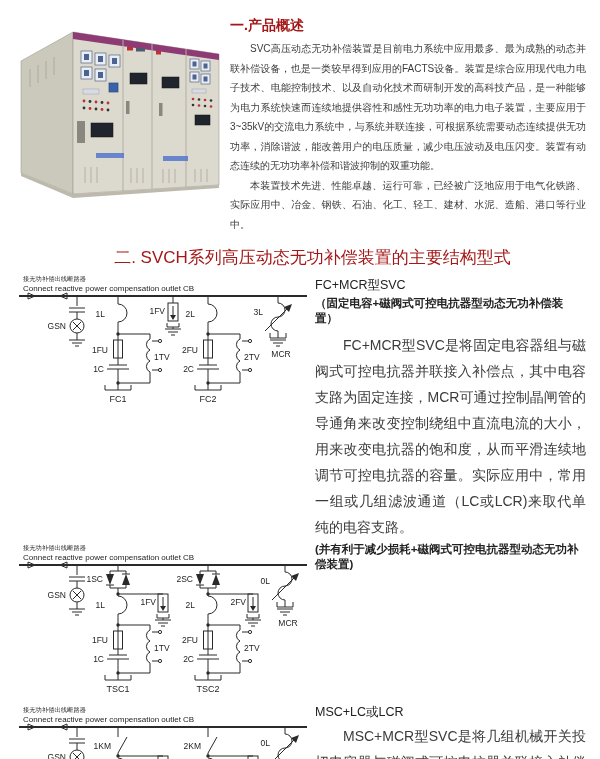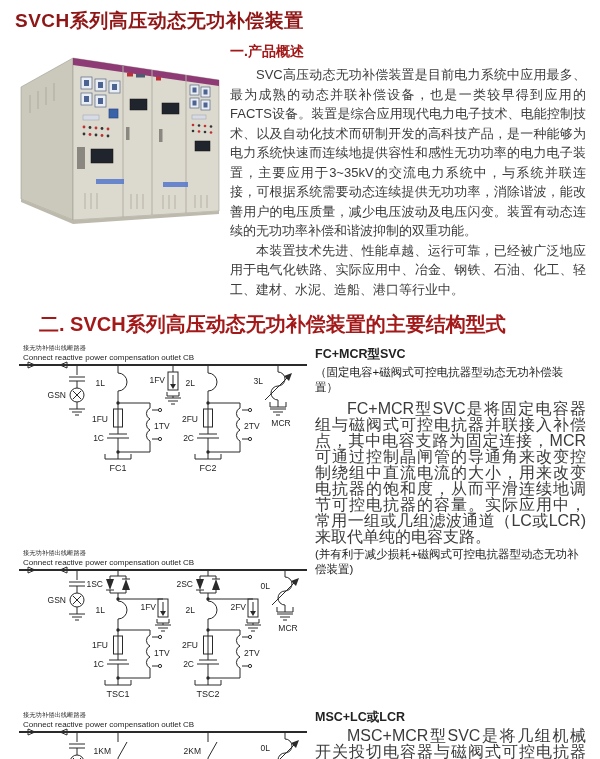--- a/index.html
+++ b/index.html
@@ -4,44 +4,43 @@
 <style>
   *{margin:0;padding:0;box-sizing:border-box}
   html,body{width:600px;height:759px;background:#fff;overflow:hidden}
   body{font-family:"Liberation Sans","DejaVu Sans",sans-serif;color:#3b3b3b}
   .page{padding:8px 14px 0 15px}
   .main-title{font-size:19px;font-weight:bold;color:#8f1616;letter-spacing:.5px}
   .top-row{display:flex;margin-top:9px}
   .photo-wrap{flex:none;width:207px}
   .overview{flex:1;padding-left:8px}
   .overview h2{font-size:14px;font-weight:bold;color:#a31818;margin-bottom:4px}
-  .overview p{font-size:13px;line-height:19.5px;text-align:justify;text-indent:2em;color:#3b3b3b}
-  .sec2-heading{font-size:20px;font-weight:bold;color:#a31818;margin-top:12px;margin-bottom:4px;padding-left:24px}
+  .overview p{font-size:10px;line-height:19.5px;text-align:justify;text-indent:2em;color:#3b3b3b}
+  .sec2-heading{font-size:17px;font-weight:normal;color:#a31818;text-align:center;margin-top:12px;margin-bottom:4px;padding-left:24px}
   .block{display:flex;margin-top:2px}
   .diagram{flex:none;width:298px}
   .desc{flex:1;padding-left:2px}
-  .desc h3{font-size:12.5px;font-weight:bold;color:#222;margin-bottom:2px}
-  .desc .sub{font-size:11.5px;font-weight:normal;color:#222;line-height:15px;margin-bottom:6px}
-  .desc p{font-size:16px;line-height:16px;text-align:justify;text-indent:2em;color:#3b3b3b}
+  .desc h3{font-size:12.5px;font-weight:normal;color:#222;margin-bottom:2px}
+  .desc .sub{font-size:11.5px;font-weight:bold;color:#222;line-height:15px;margin-bottom:6px}
+  .desc p{font-size:14px;line-height:26px;text-align:justify;text-indent:2em;color:#3b3b3b}
   .d-fc{padding-top:4px}
   svg.circuit line,svg.circuit path,svg.circuit polyline{stroke:#2a2a2a;stroke-width:1;fill:none}
   svg.circuit .bus{stroke-width:1.8}
   svg.circuit polygon.open{fill:none;stroke:#2a2a2a}
   svg.circuit polygon.solid{fill:#2a2a2a;stroke:none}
   svg.circuit circle.node{fill:#2a2a2a;stroke:none}
   svg.circuit circle.term{fill:none;stroke:#2a2a2a}
   svg.circuit text{fill:#1d1d1d;font-family:"Liberation Sans","DejaVu Sans",sans-serif}
   .t8{font-size:8.5px}.t7{font-size:8px}.t6{font-size:6.3px}.t9{font-size:9px}
 </style>
 </head>
 <body>
 
 <div class="page">
 
-  <h1 class="main-title">SVCH系列高压动态无功补偿装置</h1>
 
   <div class="top-row">
     <div class="photo-wrap">
       
       <svg width="205" height="186" viewBox="0 0 205 186">
         <polygon points="6,44 58,15 58,177 6,156" fill="#cbc8bc" stroke="#a09d90" stroke-width="0.6"></polygon>
         <line x1="15" y1="52" x2="15" y2="70" stroke="#aeab9e"></line>
         <line x1="23" y1="48" x2="23" y2="66" stroke="#aeab9e"></line>
         <line x1="31" y1="44" x2="31" y2="62" stroke="#aeab9e"></line>
         <line x1="39" y1="40" x2="39" y2="58" stroke="#aeab9e"></line>

